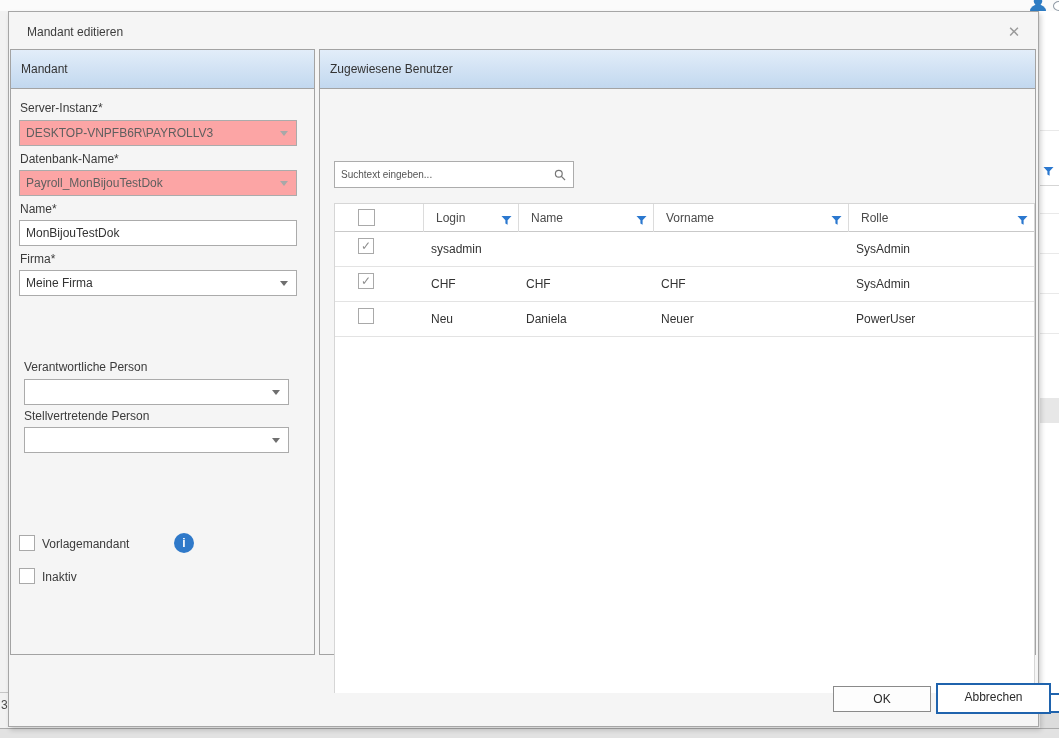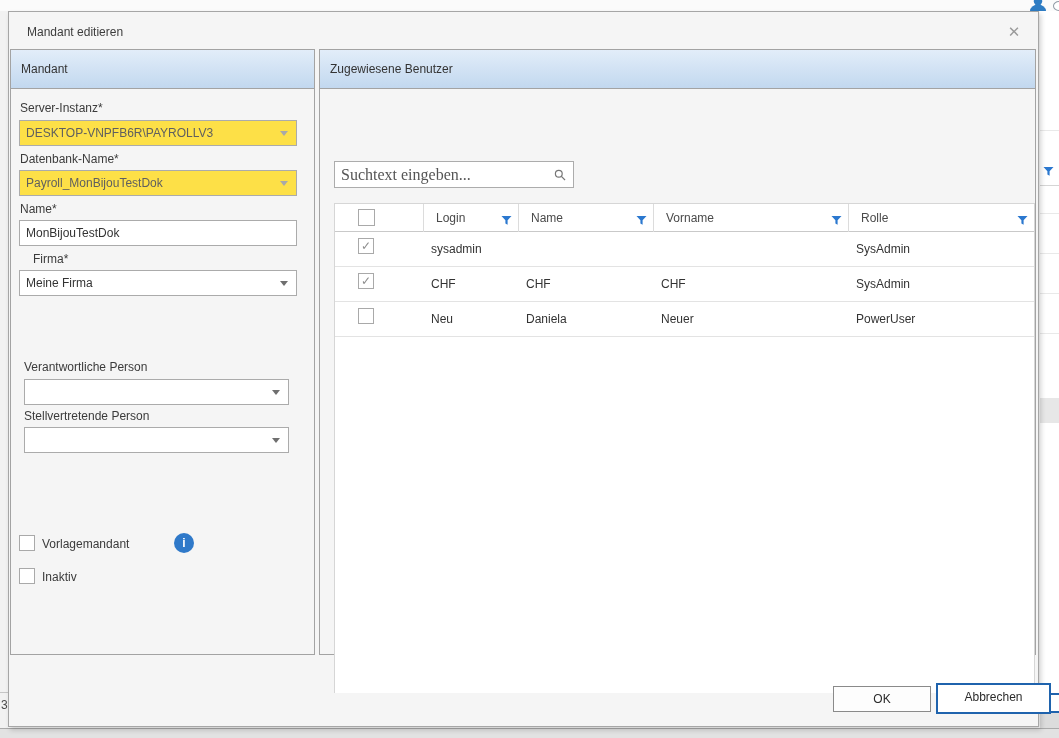--- a/index.html
+++ b/index.html
@@ -34,33 +34,33 @@
   .panel-left { left:1px; top:37px; width:305px; height:606px; }
   .panel-right { left:310px; top:37px; width:717px; height:606px; }
   .panel-header { height:39px; line-height:39px; padding-left:10px; color:#333;
     background:linear-gradient(#e2edf9, #c2d8ef); border-bottom:1px solid #a3a3a3; }
   .panel-body { position:relative; width:100%; height:calc(100% - 40px); }
 
   .label { position:absolute; color:#3b3b3b; }
   .field { position:absolute; height:26px; background:#fff; border:1px solid #ababab; }
   .combo { cursor:pointer; }
   .combo .val { position:absolute; left:6px; top:5px; color:#333; white-space:nowrap; }
-  .combo.disabled { background:#fde047; }
+  .combo.disabled { background:#fca5a5; }
   .combo.disabled .val { color:#5f5f5f; }
   .arrow { position:absolute; right:8px; top:10px; width:0; height:0;
     border-left:4px solid transparent; border-right:4px solid transparent; border-top:5px solid #6f6f6f; }
   .combo.disabled .arrow { border-top-color:#a8a8a8; }
   .textinput { position:absolute; height:26px; background:#fff; border:1px solid #ababab; font-family:"Liberation Sans",sans-serif; font-size:12px; color:#333; padding:0 6px; }
 
   .checkbox { position:absolute; width:16px; height:16px; background:#fff; border:1px solid #a9a9a9; font-size:12px; line-height:14px; text-align:center; color:#8f8f8f; cursor:pointer; }
   .info-icon { position:absolute; width:20px; height:20px; border-radius:50%; background:#2f79c9; color:#fff; font-weight:bold; font-size:12px; text-align:center; line-height:20px; cursor:pointer; }
 
   
   .searchbox { position:absolute; left:14px; top:72px; width:240px; height:27px; background:#fff; border:1px solid #acacac; }
-  .searchbox input { position:absolute; left:0; top:0; width:214px; height:25px; border:none; outline:none; padding:0 6px; font-family:Liberation Serif, serif; font-size:16px; color:#444; background:transparent; }
+  .searchbox input { position:absolute; left:0; top:0; width:214px; height:25px; border:none; outline:none; padding:0 6px; font-family:Liberation Sans, sans-serif; font-size:10px; color:#444; background:transparent; }
   .searchbox input::placeholder { color:#555; opacity:1; }
   .search-icon { position:absolute; right:7px; top:7px; width:12px; height:12px; cursor:pointer; }
 
   .tbl { position:absolute; left:14px; top:114px; width:701px; height:490px; background:#fff; border:1px solid #d6d6d6; border-bottom:none; }
   .tbl-header { position:relative; display:grid; grid-template-columns:88px 95px 135px 195px auto; height:28px; border-bottom:1px solid #c9c9c9; color:#4a4a4a; }
   .tbl-header .hcell { position:relative; line-height:28px; padding-left:12px; border-left:1px solid #dcdcdc; }
   .tbl-header .hcell:first-child { border-left:none; }
   .funnel-icon { position:absolute; right:6px; top:4px; width:11px; height:11px; cursor:pointer; }
   .tbl-row { display:grid; grid-template-columns:88px 95px 135px 195px auto; height:35px; border-bottom:1px solid #e3e3e3; color:#333; cursor:pointer; }
   .tbl-row .cell { line-height:35px; padding-left:8px; white-space:nowrap; overflow:hidden; }
@@ -127,21 +127,21 @@
 
         <div class="label" style="left:9px; top:63px;">Datenbank-Name*</div>
         <div class="field combo disabled" style="left:8px; top:81px; width:278px;">
           <span class="val">Payroll_MonBijouTestDok</span>
           <span class="arrow"></span>
         </div>
 
         <div class="label" style="left:9px; top:113px;">Name*</div>
         <input class="textinput" style="left: 8px; top: 131px; width: 278px;" value="MonBijouTestDok">
 
-        <div class="label" style="left:22px; top:163px;">Firma*</div>
+        <div class="label" style="left:9px; top:163px;">Firma*</div>
         <div class="field combo" style="left:8px; top:181px; width:278px;">
           <span class="val">Meine Firma</span>
           <span class="arrow"></span>
         </div>
 
         <div class="label" style="left:13px; top:271px;">Verantwortliche Person</div>
         <div class="field combo" style="left:13px; top:290px; width:265px;">
           <span class="val"></span>
           <span class="arrow"></span>
         </div>

